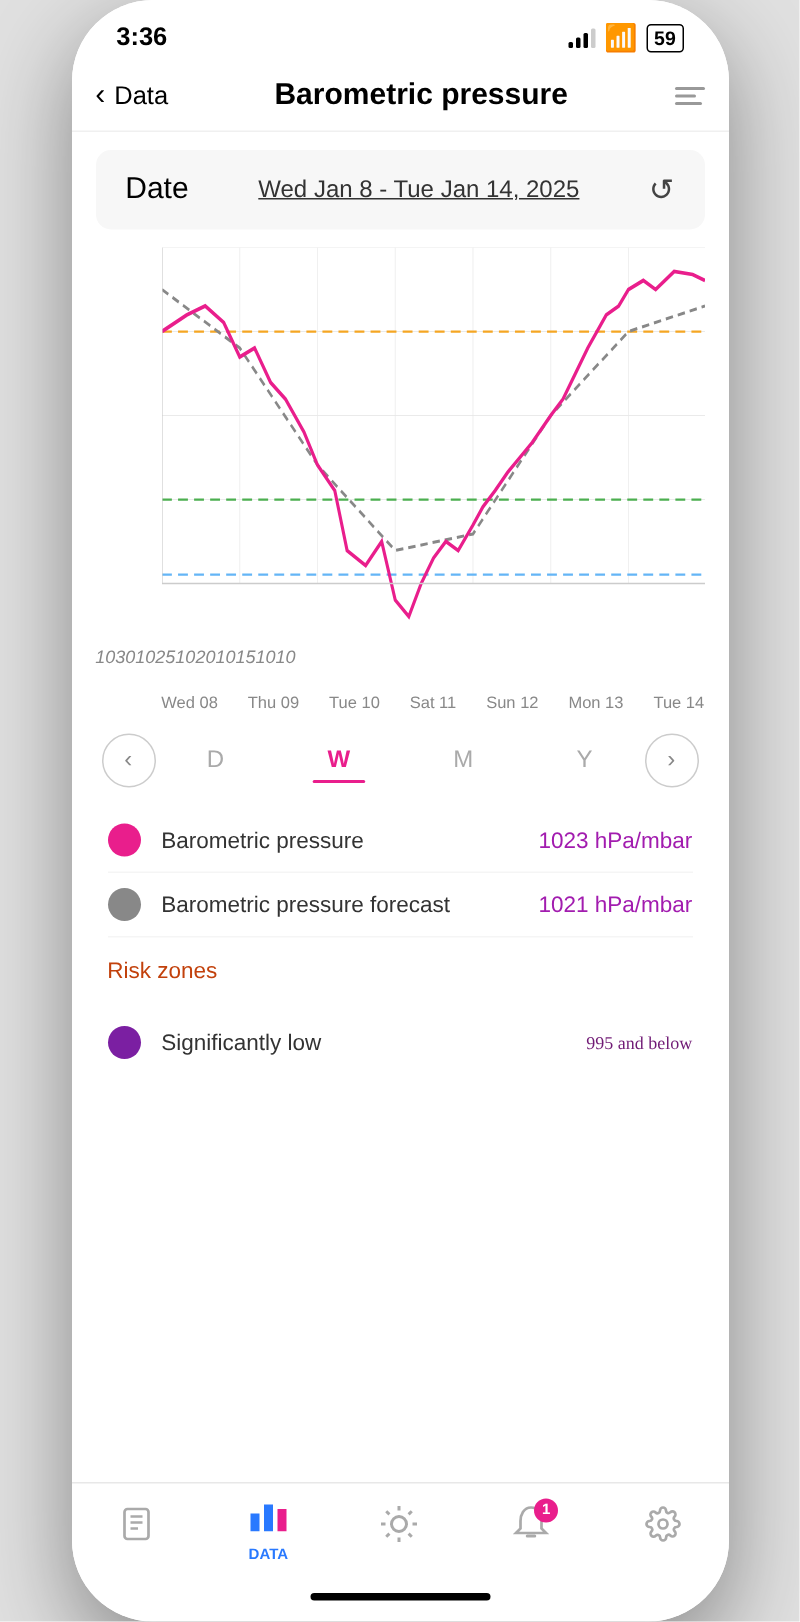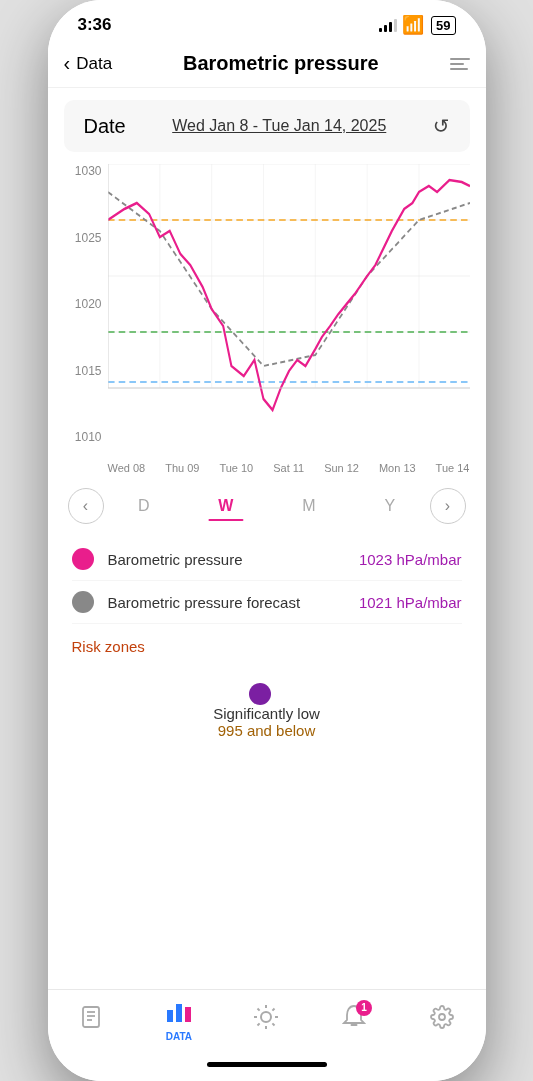--- a/index.html
+++ b/index.html
@@ -133,24 +133,24 @@
       width: 100%;
       height: 310px;
     }
     .y-axis {
       position: absolute;
       left: 0;
       top: 0;
       bottom: 30px;
       width: 44px;
       display: flex;
-      flex-direction: column;
-      justify-content: space-between;
+      flex-direction: row;
       align-items: flex-end;
       padding-right: 6px;
+      font-style: italic;
     }
     .y-label {
       font-size: 12px;
       color: #888;
     }
     .chart-area {
       position: absolute;
       left: 44px;
       right: 0;
       top: 0;
@@ -251,37 +251,37 @@
     }
     .risk-title {
       font-size: 15px;
       color: #c2410c;
       margin-bottom: 22px;
     }
     .risk-item {
       display: flex;
       align-items: center;
       padding: 6px 0;
-      flex-direction: column;
     }
     .risk-dot {
       width: 22px;
       height: 22px;
       border-radius: 50%;
       margin-right: 14px;
       flex-shrink: 0;
     }
     .risk-label {
       flex: 1;
       font-size: 15px;
       color: #333;
     }
     .risk-value {
-      font-size: 15px;
-      color: #a16207;
+      font-size: 12px;
+      color: #701a75;
+      font-family: Liberation Serif, serif;
     }
     .tab-bar {
       margin-top: auto;
       display: flex;
       justify-content: space-around;
       align-items: center;
       padding: 10px 0 20px 0;
       border-top: 1px solid #e8e8e8;
       background: #fff;
       flex-shrink: 0;

